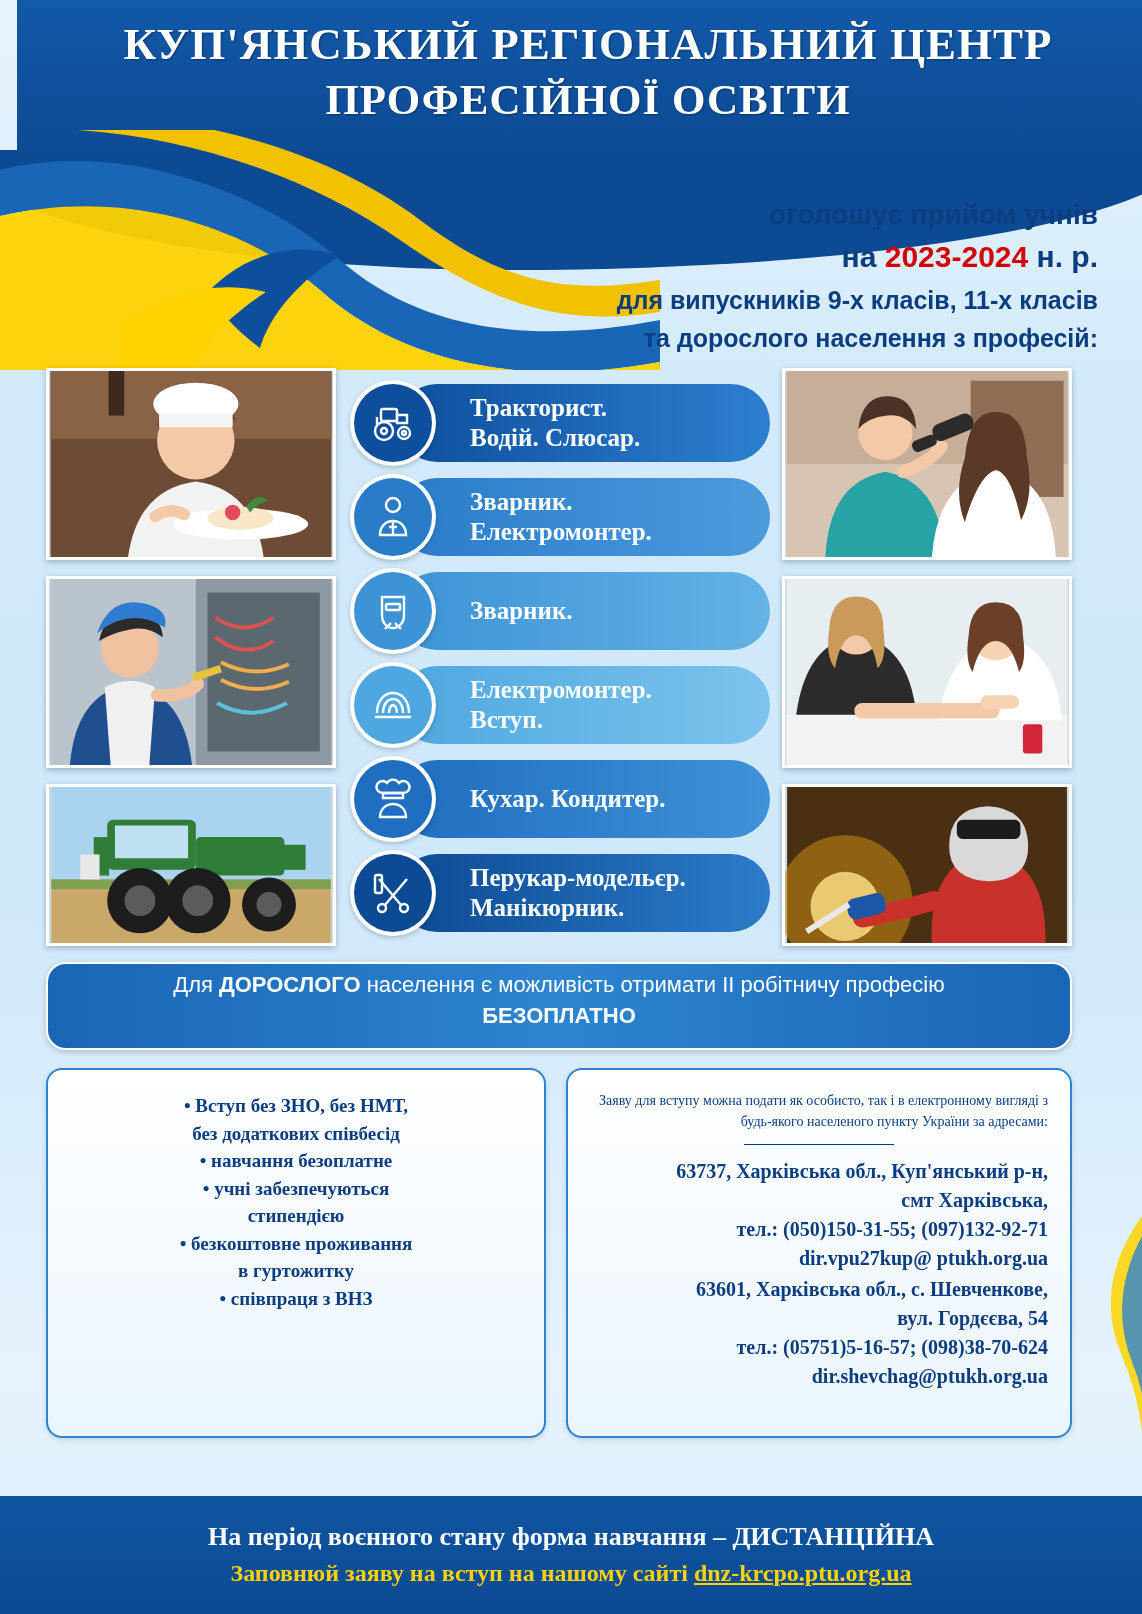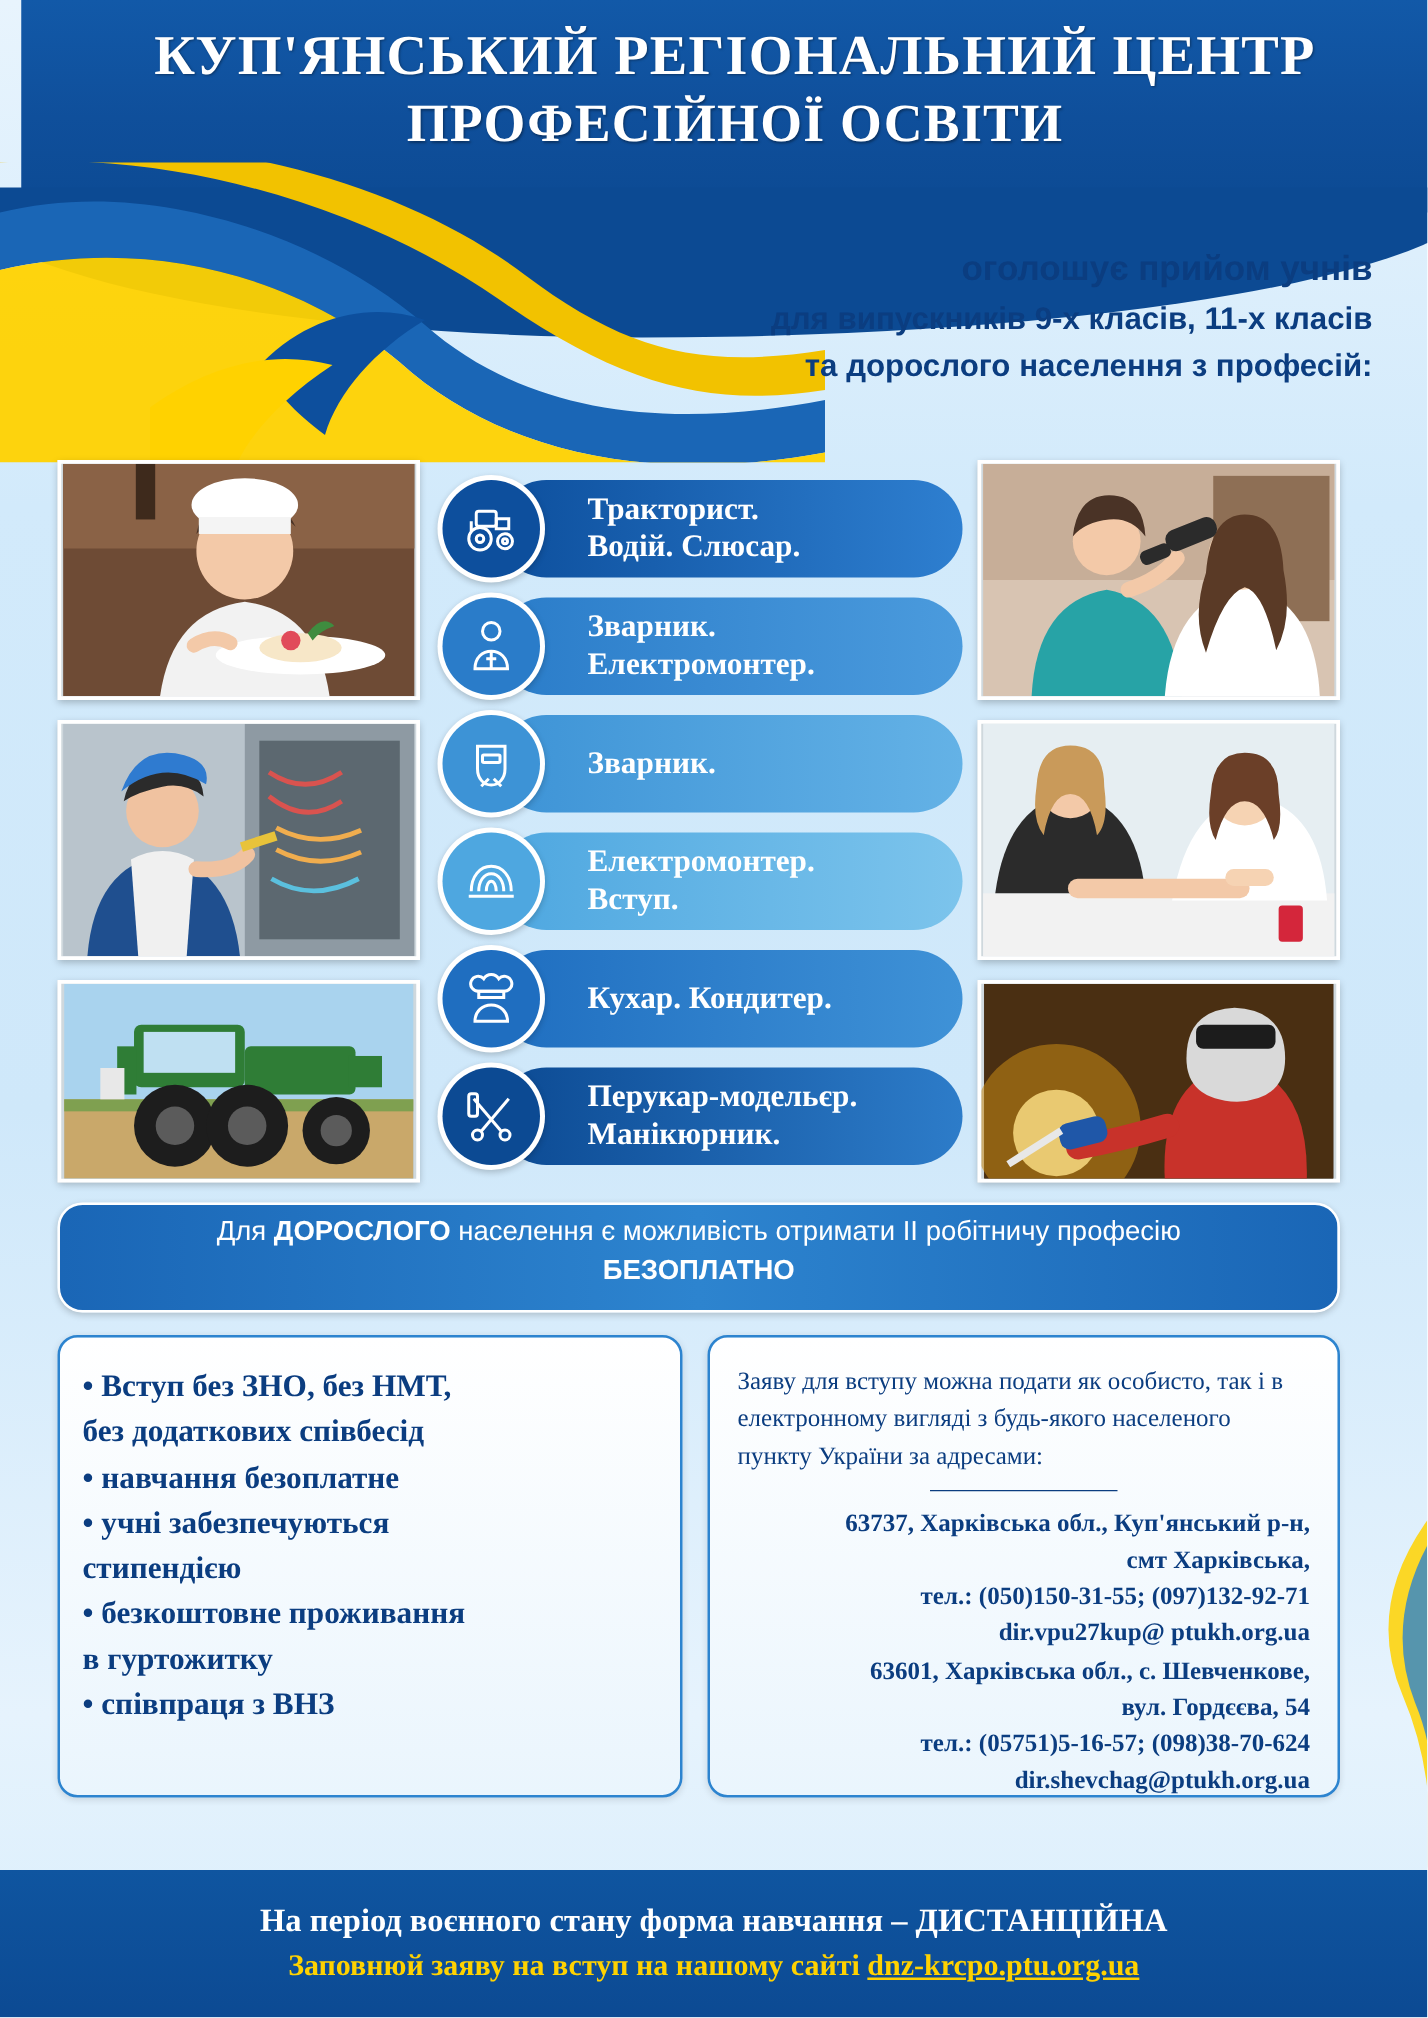--- a/index.html
+++ b/index.html
@@ -134,24 +134,24 @@
     position:absolute;
     background: linear-gradient(180deg,#ffffff,#eaf5fd);
     border: 2px solid #2d84cf;
     border-radius: 16px;
     z-index: 5;
     box-shadow: 0 2px 6px rgba(0,0,0,.12);
   }
   .box-left { left: 46px; top: 1068px; width: 500px; height: 370px; padding: 22px 18px; }
   .box-right{ left: 566px; top: 1068px; width: 506px; height: 370px; padding: 20px 22px; }
 
-  .bullets { text-align:left; color:#0b3d80; font-size: 25px; font-weight:bold; line-height:1.45; }
+  .bullets { text-align:center; color:#0b3d80; font-size: 19px; font-weight:bold; line-height:1.45; }
   .bullets li { list-style:none; }
 
-  .apply-intro { color:#0b3d80; font-size: 20px; line-height: 1.5; text-align:left; }
+  .apply-intro { color:#0b3d80; font-size: 14px; line-height: 1.5; text-align:right; }
   .hr-sep { width: 150px; height: 1px; background:#0b3d80; margin: 12px auto; }
   .addr { color:#0b3d80; font-size: 20px; font-weight:bold; line-height:1.45; text-align:right; }
   .addr.second { margin-top: 2px; }
 
   
   .footer {
     position:absolute; left:0; bottom:0; width: 1142px; height: 118px;
     background: linear-gradient(180deg,#0f55a0,#0c4a93);
     text-align:center;
     padding-top: 22px;
@@ -182,20 +182,23 @@
       <path d="M0,40 C120,10 260,60 340,130 C420,200 530,215 660,190 L660,232 C520,258 400,232 320,160 C240,92 120,58 0,86 Z" fill="#1a66b6"></path>
       <path d="M0,86 C120,58 240,92 320,160 C400,232 520,258 660,232 L660,240 L0,240 Z" fill="#ffd200" opacity="0.95"></path>
       <path d="M0,0 C150,-10 300,40 400,110 C500,180 570,196 660,182 L660,150 C560,166 500,150 420,90 C320,14 160,-28 0,-14 Z" fill="#f2c200"></path>
       <path d="M210,160 C250,120 300,112 340,126 C300,150 270,184 260,218 C236,200 218,182 210,160 Z" fill="#0d4f9d"></path>
       <path d="M120,196 C170,160 220,150 266,162 C226,188 200,218 190,240 L120,240 Z" fill="#ffd200"></path>
     </svg>
   </div>
 
   <div class="intro">
     <div class="l1">оголошує прийом учнів</div>
+    <div class="l2">
+      <span>на </span><span class="year">2023-2024</span><span> н. р.</span>
+    </div>
     <div class="l3">для випускників 9-х класів, 11-х класів</div>
     <div class="l3">та дорослого населення з професій:</div>
   </div>
 
   <div class="photo p-chef">
     <svg viewBox="0 0 290 192">
       <rect width="290" height="192" fill="#6e4b35"></rect>
       <rect x="0" y="0" width="290" height="70" fill="#8a6246"></rect>
       <rect x="60" y="0" width="16" height="46" fill="#3e2a1c"></rect>
       <circle cx="150" cy="72" r="40" fill="#f3c9a8"></circle>

